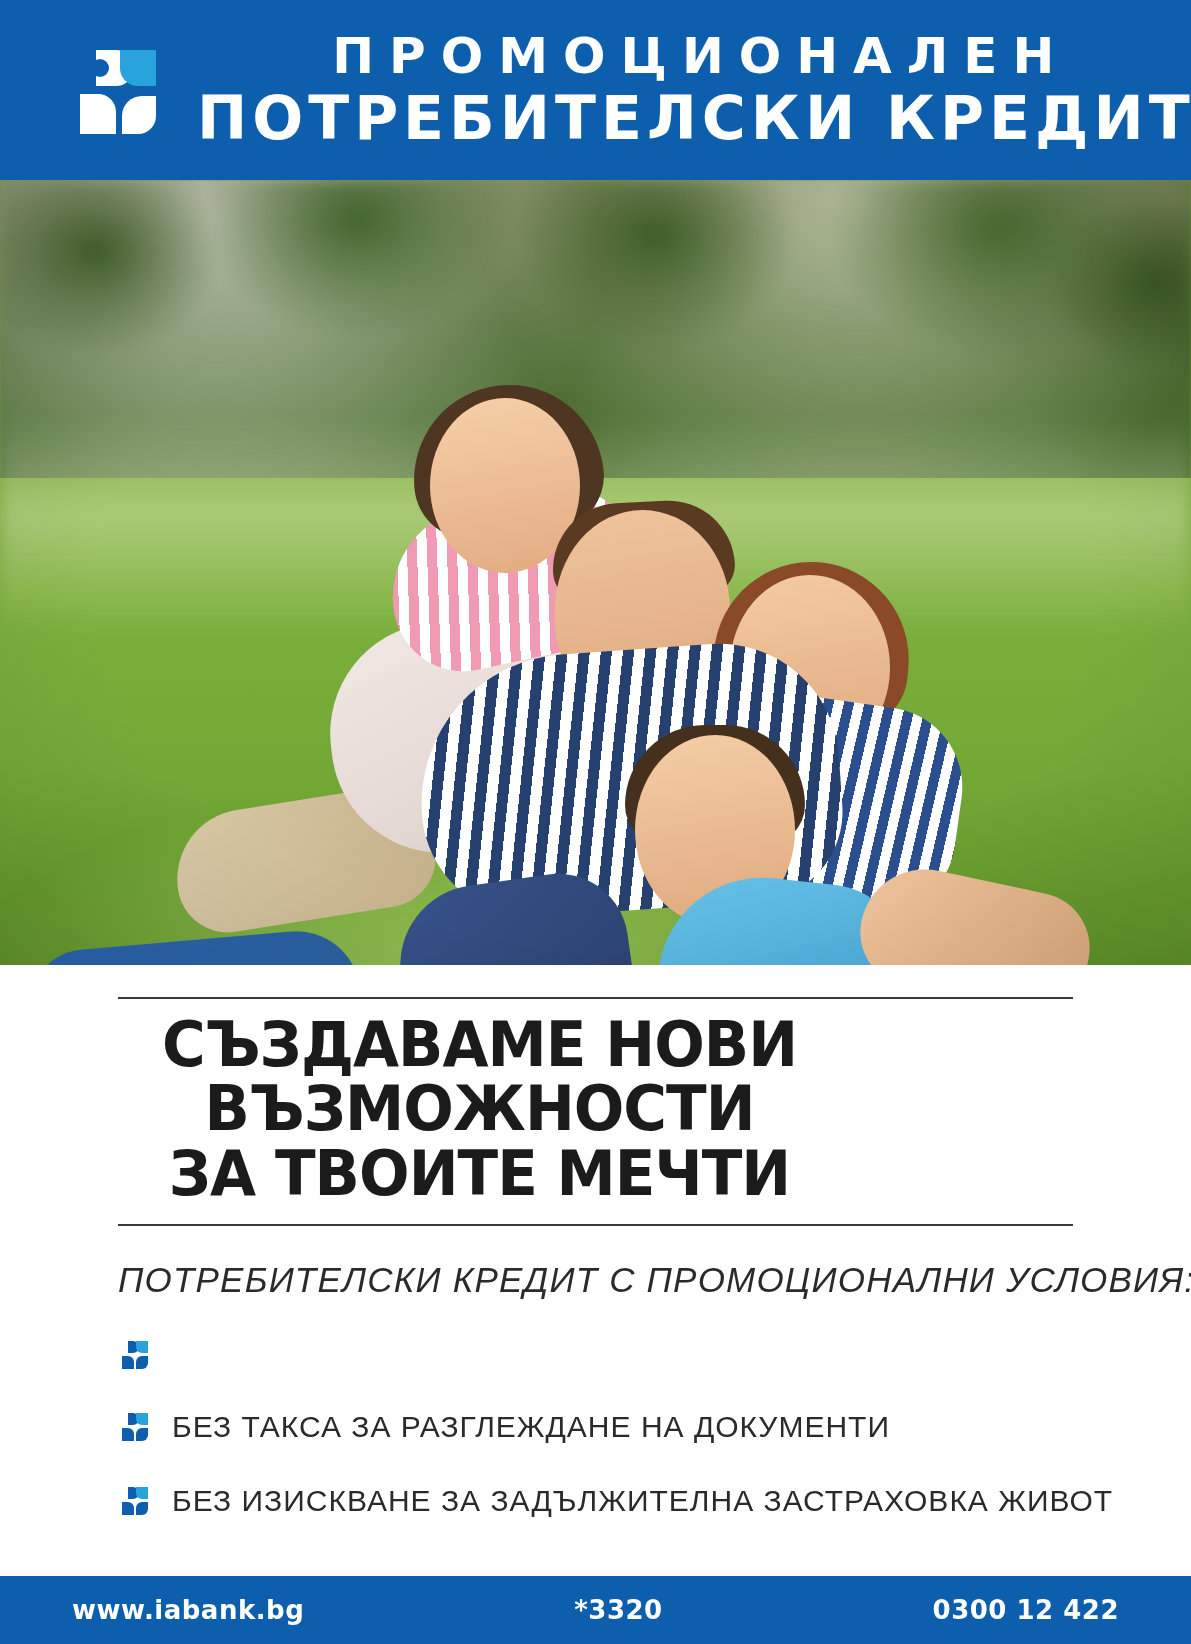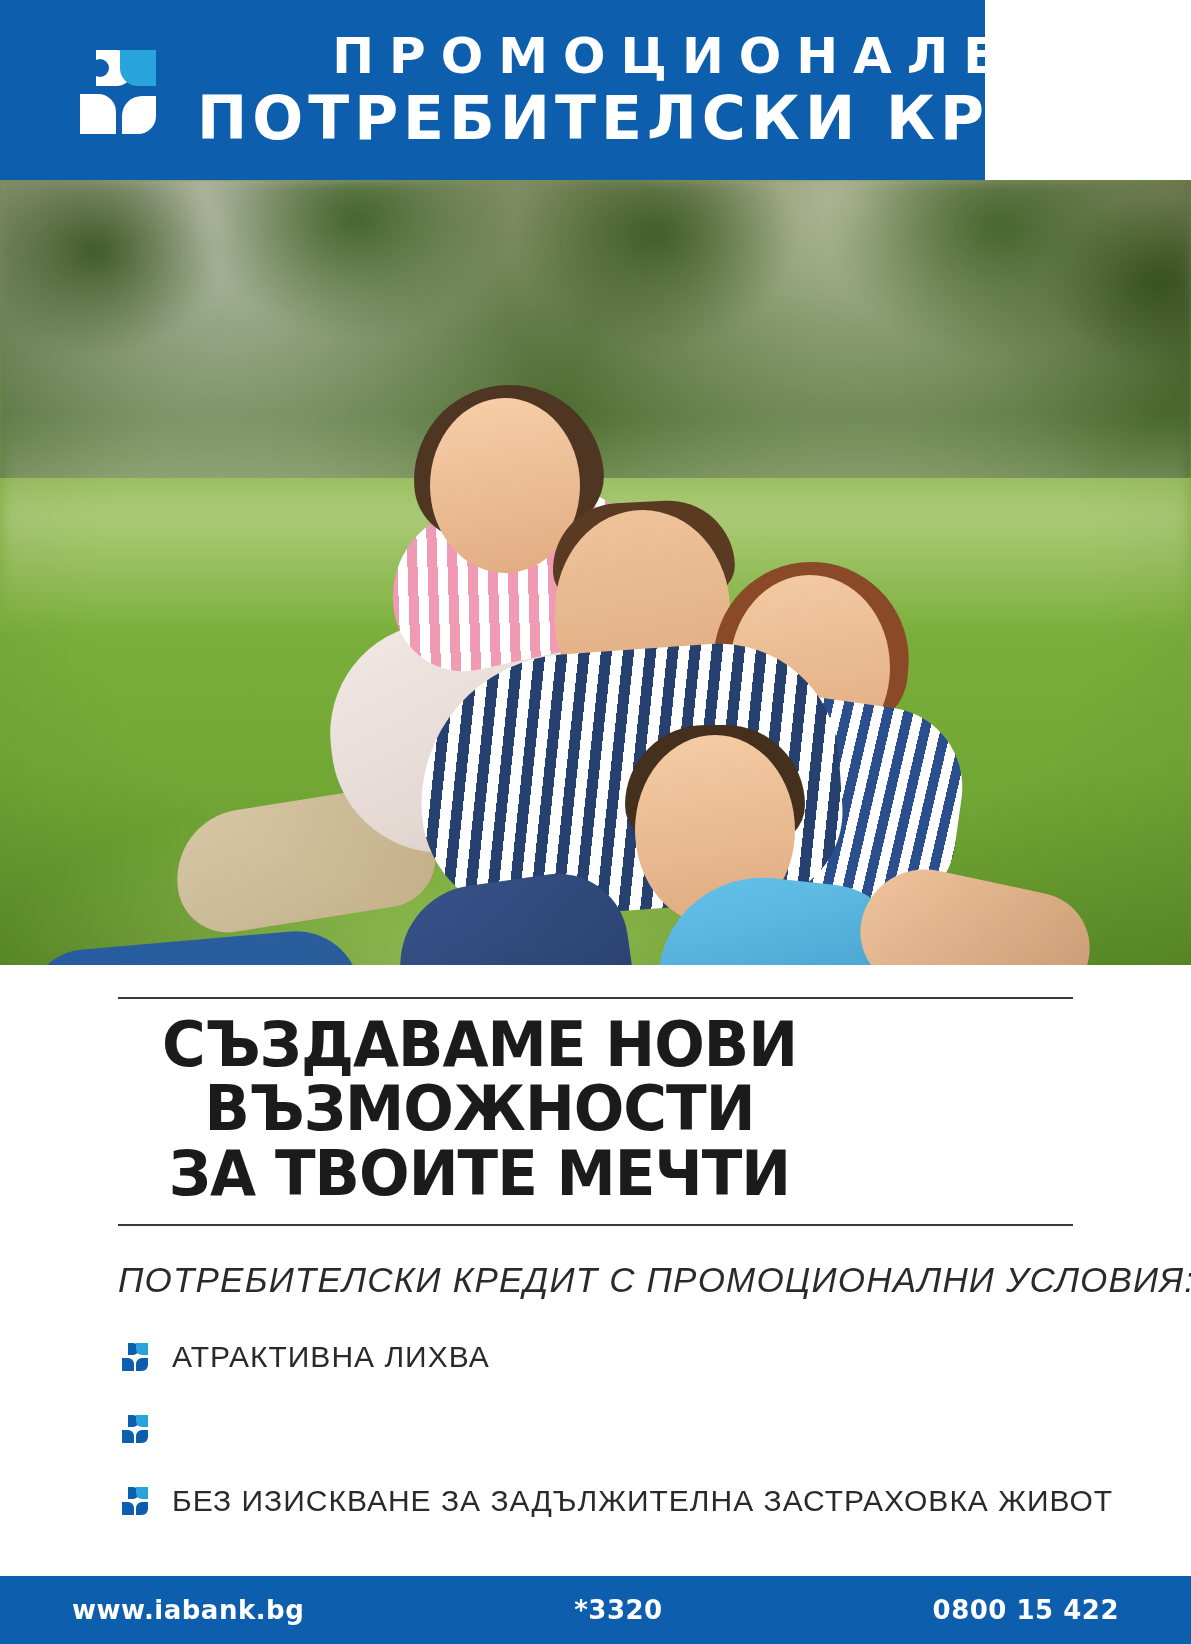--- a/index.html
+++ b/index.html
@@ -19,21 +19,21 @@
     height: 1644px;
     background: #ffffff;
     box-sizing: border-box;
   }
 
   
   .header {
     position: absolute;
     left: 0;
     top: 0;
-    width: 985px;
+    width: 1191px;
     height: 180px;
     background: #0d5fad;
     display: flex;
     align-items: center;
     padding: 0 40px 0 70px;
     box-sizing: border-box;
   }
   .logo-mark {
     width: 96px;
     height: 96px;
@@ -404,47 +404,47 @@
     <div class="bullets">
       <div class="bullet">
         <span class="bullet-icon">
           <svg width="30" height="30" viewBox="0 0 30 30" aria-hidden="true">
             <path d="M2 1 H13 A6 6 0 0 1 13 13 H8 V1 Z" fill="#0d5fad"></path>
             <path d="M16 1 H28 V13 H22 A6 6 0 0 1 16 7 Z" fill="#29a3dc"></path>
             <path d="M2 16 H8 A6 6 0 0 1 14 22 V29 H2 Z" fill="#0d5fad"></path>
             <path d="M28 16 V23 A6 6 0 0 1 22 29 H16 V22 A6 6 0 0 1 22 16 Z" fill="#0d5fad"></path>
           </svg>
         </span>
-        <span class="bullet-text">АТРАКТИВНА ЛИХВА</span>
       </div>
 
       <div class="bullet">
         <span class="bullet-icon">
           <svg width="30" height="30" viewBox="0 0 30 30" aria-hidden="true">
             <path d="M2 1 H13 A6 6 0 0 1 13 13 H8 V1 Z" fill="#0d5fad"></path>
             <path d="M16 1 H28 V13 H22 A6 6 0 0 1 16 7 Z" fill="#29a3dc"></path>
             <path d="M2 16 H8 A6 6 0 0 1 14 22 V29 H2 Z" fill="#0d5fad"></path>
             <path d="M28 16 V23 A6 6 0 0 1 22 29 H16 V22 A6 6 0 0 1 22 16 Z" fill="#0d5fad"></path>
           </svg>
         </span>
+        <span class="bullet-text">БЕЗ ТАКСА ЗА РАЗГЛЕЖДАНЕ НА ДОКУМЕНТИ</span>
       </div>
 
       <div class="bullet">
         <span class="bullet-icon">
           <svg width="30" height="30" viewBox="0 0 30 30" aria-hidden="true">
             <path d="M2 1 H13 A6 6 0 0 1 13 13 H8 V1 Z" fill="#0d5fad"></path>
             <path d="M16 1 H28 V13 H22 A6 6 0 0 1 16 7 Z" fill="#29a3dc"></path>
             <path d="M2 16 H8 A6 6 0 0 1 14 22 V29 H2 Z" fill="#0d5fad"></path>
             <path d="M28 16 V23 A6 6 0 0 1 22 29 H16 V22 A6 6 0 0 1 22 16 Z" fill="#0d5fad"></path>
           </svg>
         </span>
         <span class="bullet-text">БЕЗ ИЗИСКВАНЕ ЗА ЗАДЪЛЖИТЕЛНА ЗАСТРАХОВКА ЖИВОТ</span>
       </div>
     </div>
   </div>
 
   <div class="footer">
     <span>www.iabank.bg</span>
     <span class="f-center">*3320</span>
-    <span>0800 15 422</span>
+    <span>0300 12 422</span>
   </div>
 
 </div>
 
 </body></html>

